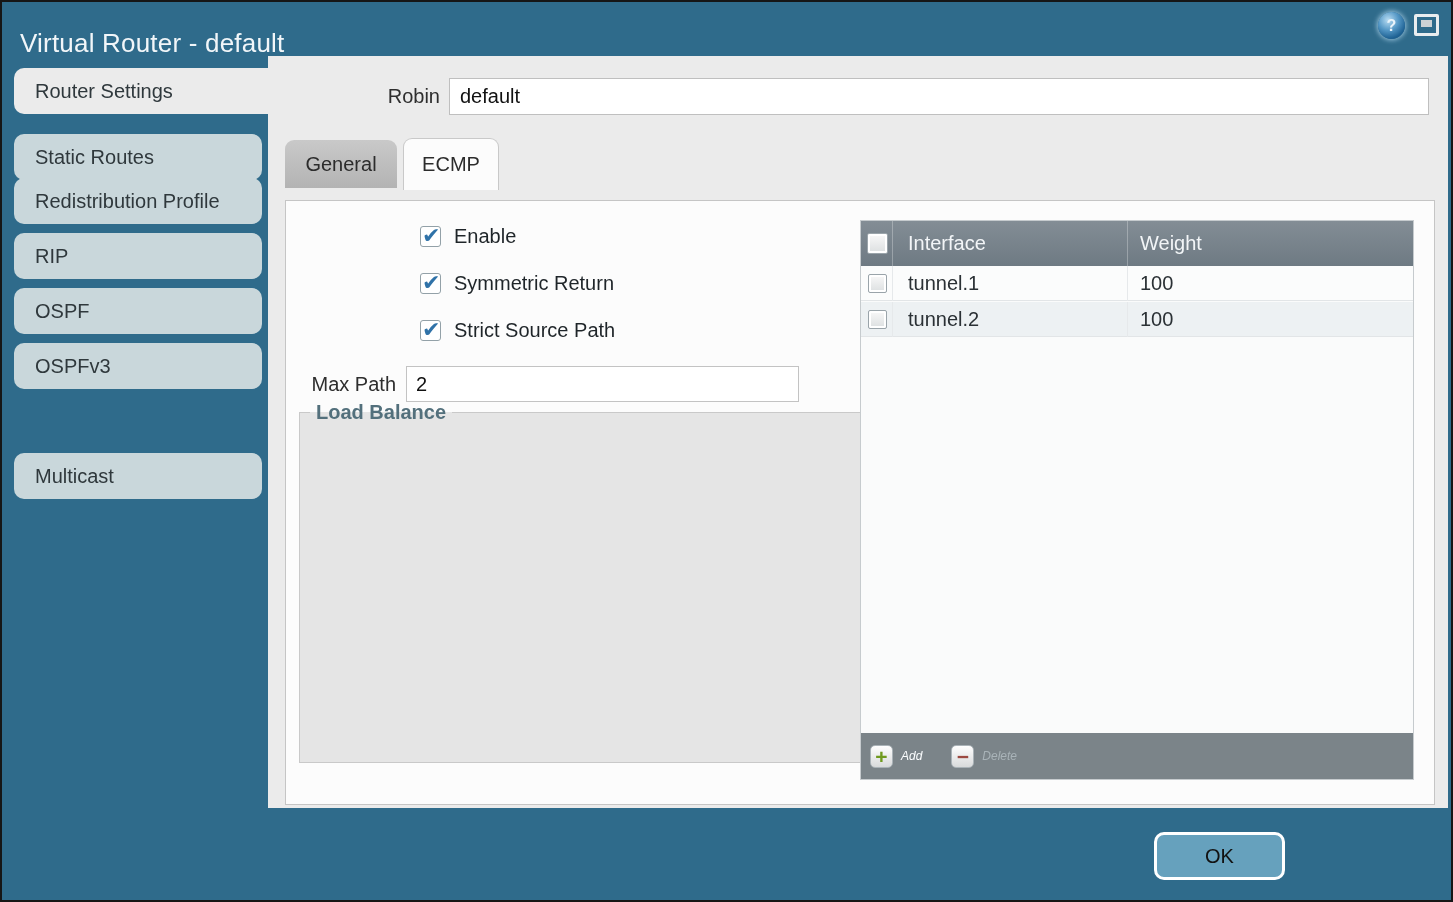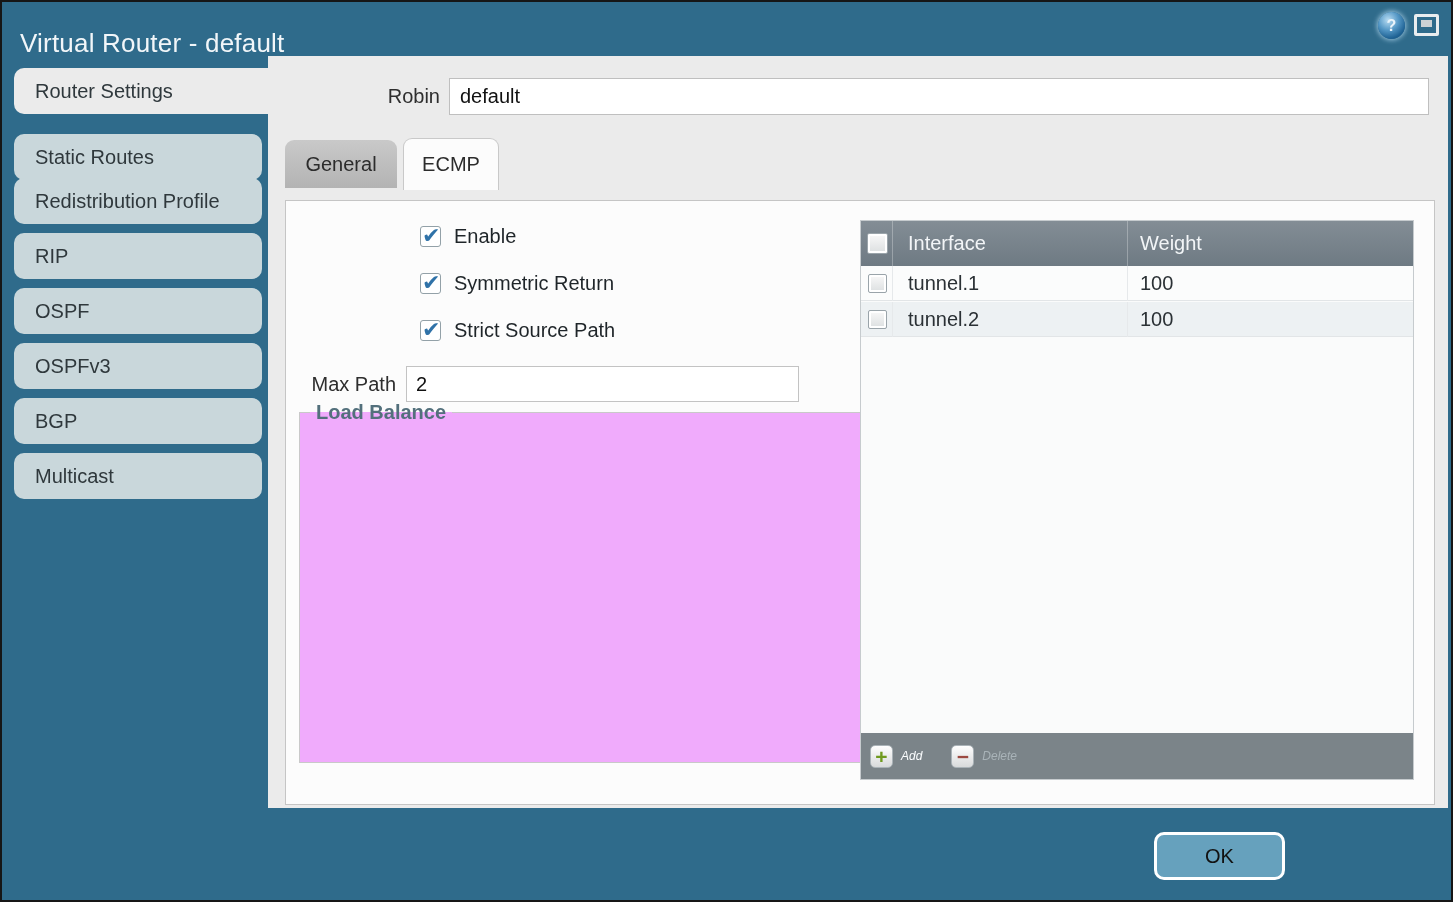--- a/index.html
+++ b/index.html
@@ -46,21 +46,21 @@
   .checkbox.checked::after{content:"✔";position:absolute;left:1px;top:-4px;color:#2f72a8;
     font-size:22px;font-weight:bold;}
   .opt-label{margin-left:13px;font-size:20px;color:#1f2529;}
 
   .maxpath-label{position:absolute;left:0;top:165px;width:110px;height:37px;line-height:37px;
     text-align:right;font-size:20px;color:#2e2e2e;}
   .maxpath-input{position:absolute;left:120px;top:165px;width:393px;height:36px;background:#fff;
     border:1px solid #c3c3c3;font-size:20px;color:#111;padding:0 0 0 9px;}
 
   .lb-fieldset{position:absolute;left:13px;top:200px;width:630px;height:362px;border:1px solid #c9c9c9;
-    background:#f0abfc;margin:0;padding:0;}
+    background:#e5e5e5;margin:0;padding:0;}
   .lb-fieldset legend{margin-left:10px;padding:0 6px;font-size:20px;font-weight:bold;color:#53707c;}
   .method-row{position:absolute;left:0;top:24px;width:100%;height:38px;}
   .method-label{position:absolute;left:0;top:0;width:108px;height:38px;line-height:38px;text-align:right;
     font-size:20px;color:#2e2e2e;}
   .combobox{position:absolute;left:118px;top:0;width:398px;height:38px;background:#fff;
     border:1px solid #c3c3c3;cursor:pointer;}
   .combo-value{position:absolute;left:10px;top:0;line-height:36px;font-size:20px;color:#111;}
   .combo-btn{position:absolute;right:0;top:0;width:31px;height:36px;
     background:linear-gradient(#ececec,#cdcdcd);border-left:1px solid #c0c0c0;
     display:flex;align-items:center;justify-content:center;}
@@ -121,21 +121,20 @@
     </div>
   </div>
 
   <nav class="sidebar">
     <div class="side-item sel" style="top:12px">Router Settings</div>
     <div class="side-item" style="top:78px">Static Routes</div>
     <div class="side-item" style="top:122px">Redistribution Profile</div>
     <div class="side-item" style="top:177px">RIP</div>
     <div class="side-item" style="top:232px">OSPF</div>
     <div class="side-item" style="top:287px">OSPFv3</div>
-    <div class="side-item" style="top:342px">BGP</div>
     <div class="side-item" style="top:397px">Multicast</div>
   </nav>
 
   <div class="content">
     <div class="name-label">Robin</div>
     <input class="name-input" readonly="" value="default" style="">
 
     <div class="tab tab-general">General</div>
     <div class="tab tab-ecmp">ECMP</div>
 

